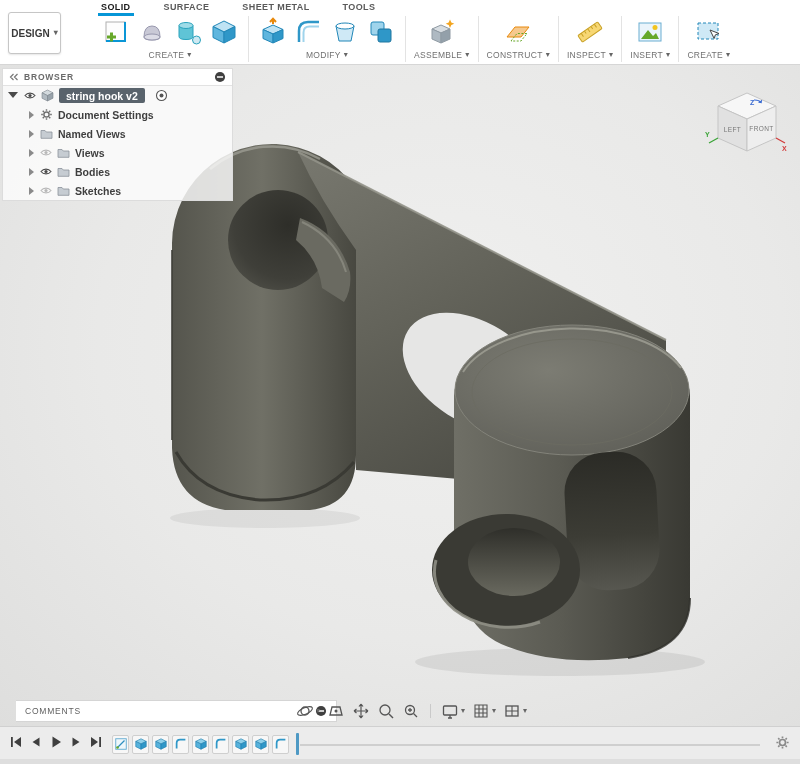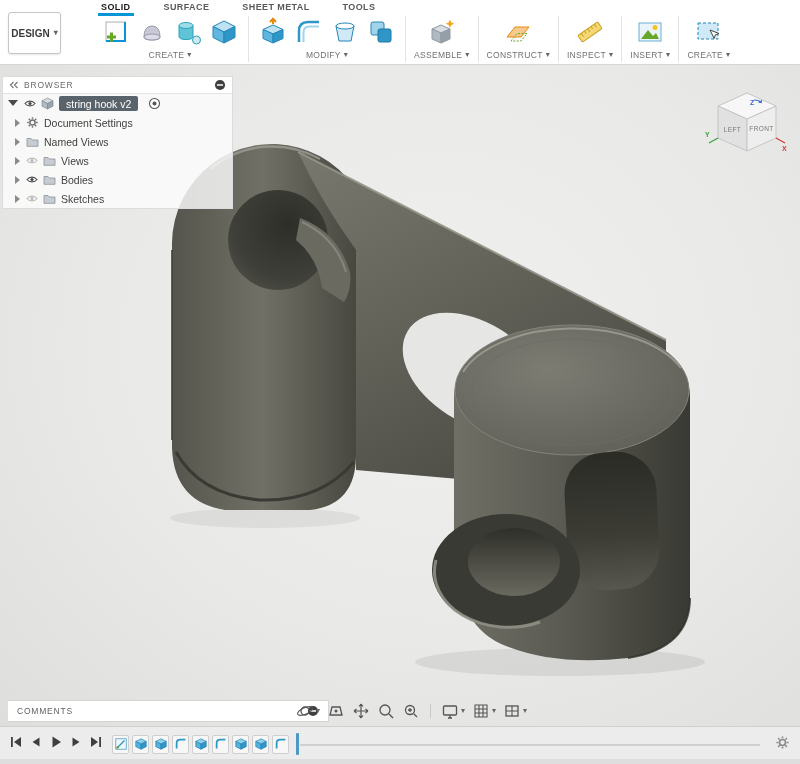--- a/index.html
+++ b/index.html
@@ -25,41 +25,41 @@
   .ticon { width:32px; height:32px; display:flex; align-items:center; justify-content:center; border-radius:2px; }
   .group-label { font-size:8.5px; color:#707070; margin-top:1px; display:flex; align-items:center; gap:3px; letter-spacing:.3px; }
   .vsep { width:1px; height:46px; background:#e3e3e3; margin-top:1px; }
 
   
   .canvas { position:absolute; top:65px; left:0; width:800px; height:661px;
     background:radial-gradient(ellipse at 55% 42%, #f0f0ef 0%, #e9e9e8 55%, #dededd 100%); }
   .model-svg { position:absolute; top:0; left:0; }
 
   
-  .browser { position:absolute; top:11px; left:2px; width:231px;
-    background:rgba(252,252,252,.82); border:1px solid #dcdcdc; z-index:5; }
+  .browser { position:absolute; top:3px; left:2px; width:231px;
+    background:rgba(252,252,252,.82); border:1px solid #dcdcdc; z-index:5;font-weight:bold; }
   .b-header { height:17px; display:flex; align-items:center; padding:0 6px;
     border-bottom:1px solid #e2e2e2; background:rgba(255,255,255,.9); }
   .b-title { font-size:8.5px; color:#6a6a6a; letter-spacing:.8px; margin-left:5px; flex:1; }
   .b-row { height:19px; display:flex; align-items:center; font-size:10.5px; color:#3f3f3f; padding-left:5px; }
-  .b-row.child { padding-left:12px; }
+  .b-row.child { padding-left:26px; }
   .exp { width:0; height:0; margin-right:6px; border-top:4px solid transparent;
     border-bottom:4px solid transparent; border-left:5px solid #8a8a8a; }
   .exp.open { border-left:5px solid transparent; border-right:5px solid transparent;
     border-top:6px solid #4a4a4a; margin-top:3px; }
   .b-ic { margin-right:5px; display:flex; align-items:center; }
   .doc-label { background:#59636c; color:#fff; border-radius:2px; padding:1.5px 7px; font-size:10.5px; margin-right:10px; }
 
   
   .viewcube { position:absolute; top:20px; right:8px; width:88px; height:88px; z-index:5; }
   .vc-face-label { font-size:6.5px; fill:#787878; letter-spacing:.4px; }
   .vc-axis { font-size:7px; font-weight:bold; }
 
   
-  .comments { position:absolute; left:8px; top:635px; width:321px; height:22px;
+  .comments { position:absolute; left:16px; top:635px; width:321px; height:22px;
     background:#fff; border:1px solid #d5d5d5; border-left:none;
     display:flex; align-items:center; justify-content:space-between; padding:0 9px; z-index:6; }
   .comments-label { font-size:8.5px; color:#5f5f5f; letter-spacing:.8px; }
   .navbar { position:absolute; left:296px; top:635px; height:22px; display:flex;
     align-items:center; gap:7px; z-index:6; }
   .nav-item { display:flex; align-items:center; gap:2px; }
   .nav-sep { width:1px; height:14px; background:#c9c9c9; margin:0 3px; }
 
   
   .timeline { position:absolute; top:726px; left:0; width:800px; height:38px;

